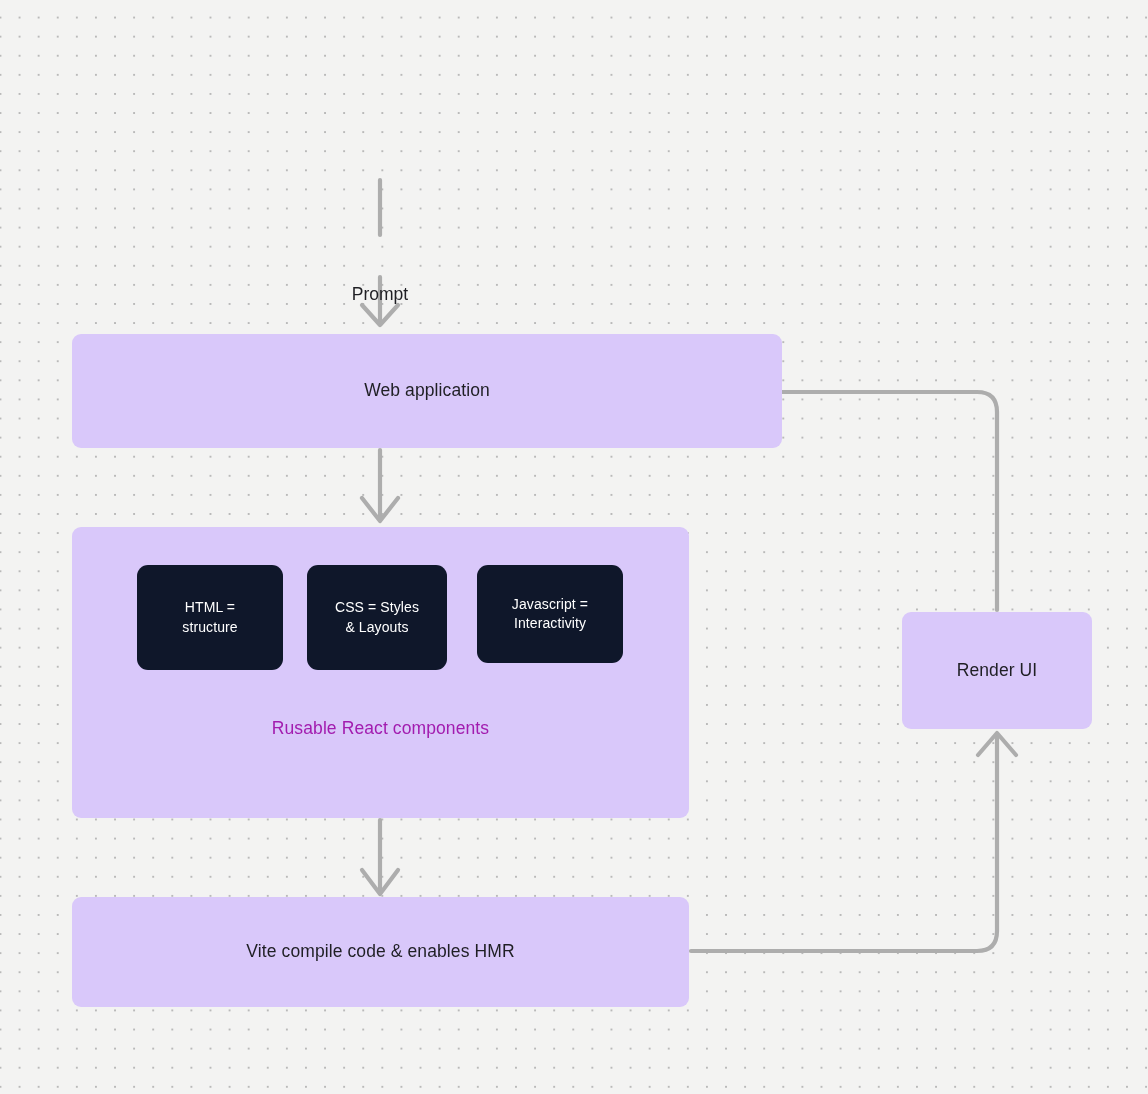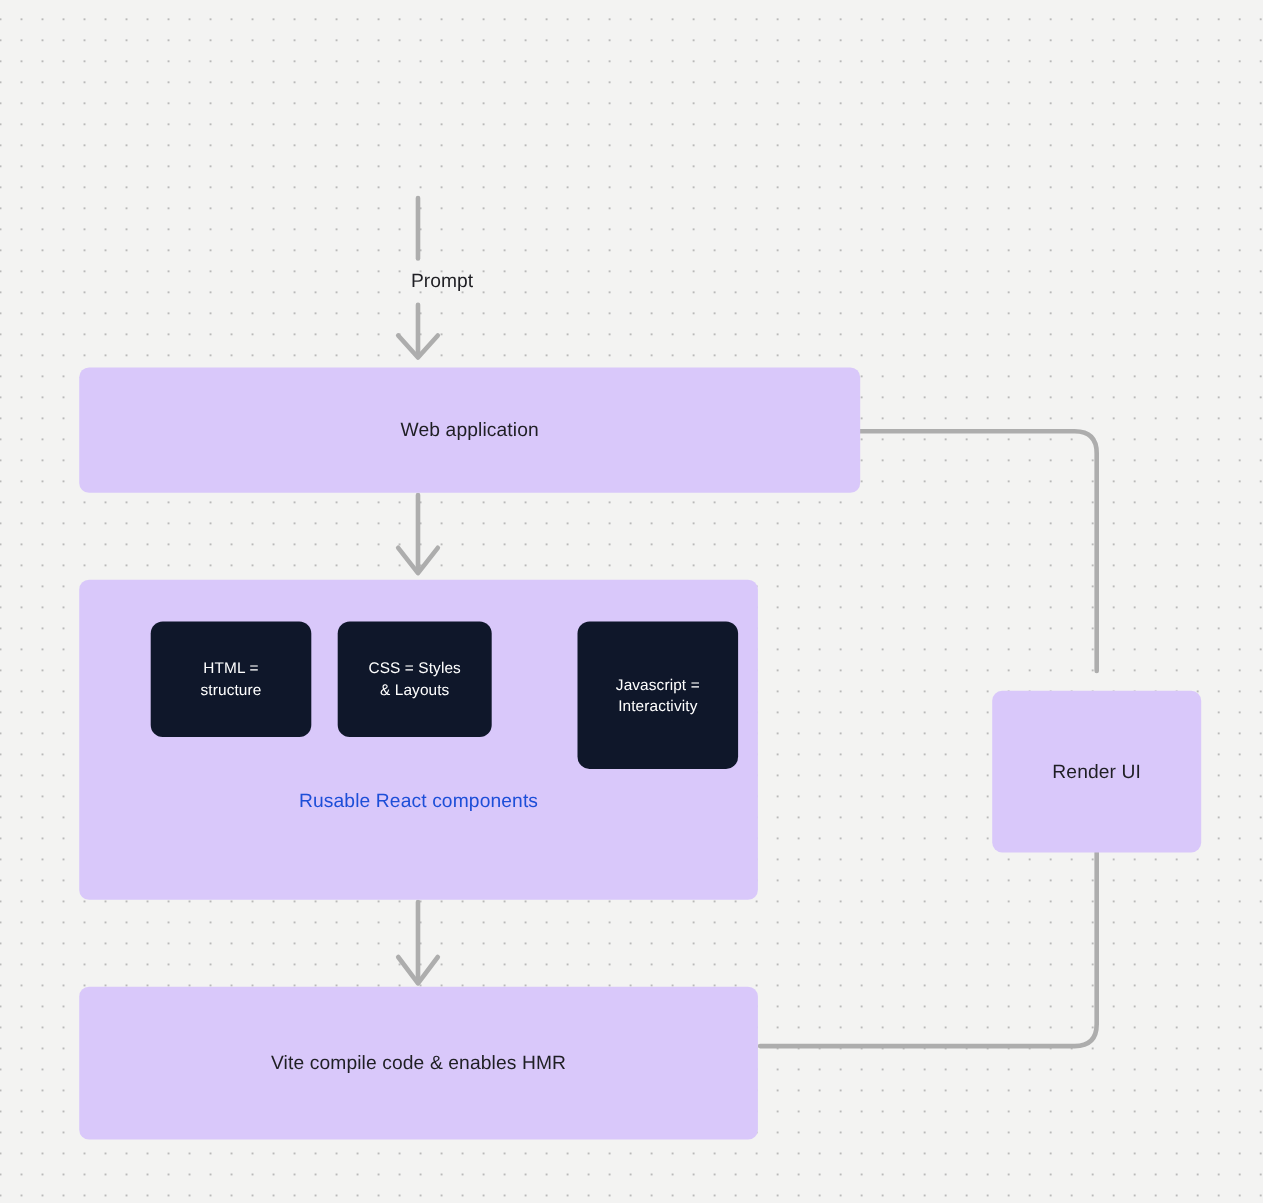--- a/index.html
+++ b/index.html
@@ -53,62 +53,63 @@
 
   .node.big {
     background-color: #d9c8fa;
   }
 
   
   #node-user        { left: 72px;  top: 63px;  width: 617px; height: 115px; }
   #node-webapp      { left: 72px;  top: 334px; width: 710px; height: 114px; }
   #node-components  { left: 72px;  top: 527px; width: 617px; height: 291px;
                       display: block; }
-  #node-vite        { left: 72px;  top: 897px; width: 617px; height: 139px; }
-  #node-render      { left: 902px; top: 628px; width: 190px; height: 147px; }
+  #node-vite        { left: 72px;  top: 897px; width: 617px; height: 110px; }
+  #node-render      { left: 902px; top: 612px; width: 190px; height: 117px; }
 
   
   .chip {
     position: absolute;
     box-sizing: border-box;
     display: flex;
     align-items: center;
     justify-content: center;
     border-radius: 11px;
     background-color: #0f172a;
     color: #ffffff;
     font-size: 14px;
     line-height: 1.38;
     text-align: center;
   }
   #chip-html { left: 65px;  top: 38px; width: 146px; height: 105px; }
   #chip-css  { left: 235px; top: 38px; width: 140px; height: 105px; }
-  #chip-js   { left: 405px; top: 38px; width: 146px; height: 134px; margin-left: 48px; }
+  #chip-js   { left: 405px; top: 38px; width: 146px; height: 98px; }
 
   .chip-text { display: block; padding: 0 6px; }
 
   
   #components-caption {
     position: absolute;
     left: 0;
     top: 190px;
     width: 617px;
     text-align: center;
     font-size: 17.5px;
-    color: #1d4ed8;
+    color: #a21caf;
   }
 
   
   .edge-label {
     position: absolute;
     font-size: 17.5px;
     color: #1f1f24;
     background-color: transparent;
     white-space: nowrap;
-    text-align: right;
+    text-align: center;
+    margin-top: 39px;
   }
   #label-prompt {
     left: 330px;
     top: 245px;
     width: 100px;
   }
 </style>
 </head>
 <body>
 

